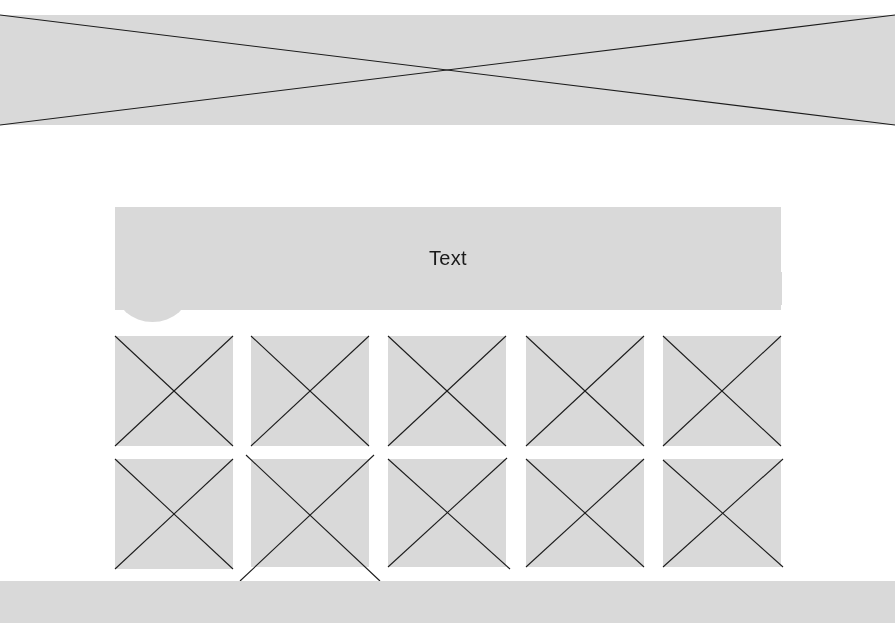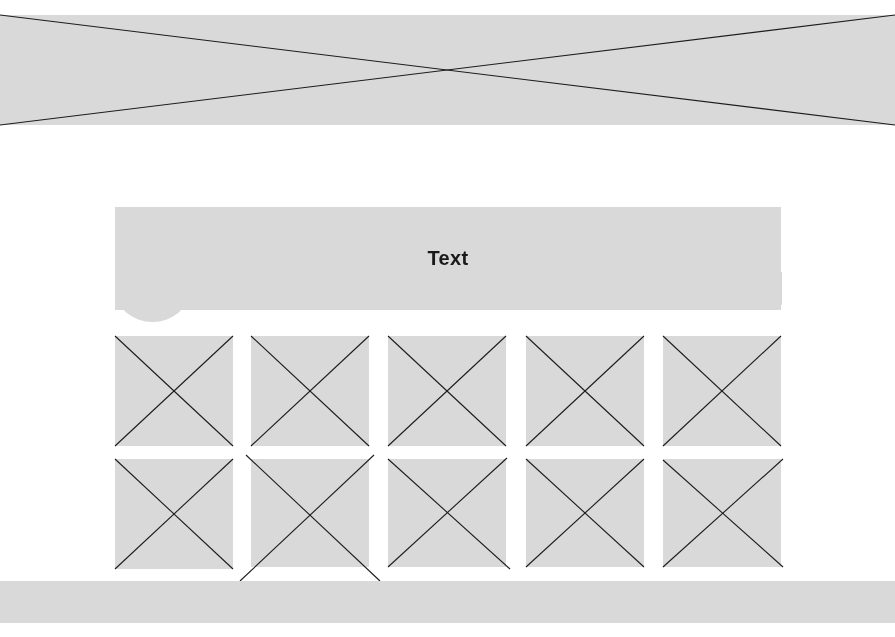--- a/index.html
+++ b/index.html
@@ -12,21 +12,20 @@
     height: 637px;
     position: relative;
     overflow: hidden;
     font-family: "Liberation Sans", sans-serif;
     color: #1a1a1a;
   }
 
   .canvas {
     position: absolute;
     inset: 0;
-    font-weight: bold;
   }
 
   
   .ph {
     position: absolute;
     background: #d9d9d9;
   }
   .ph .xsvg {
     position: absolute;
     left: 0;

